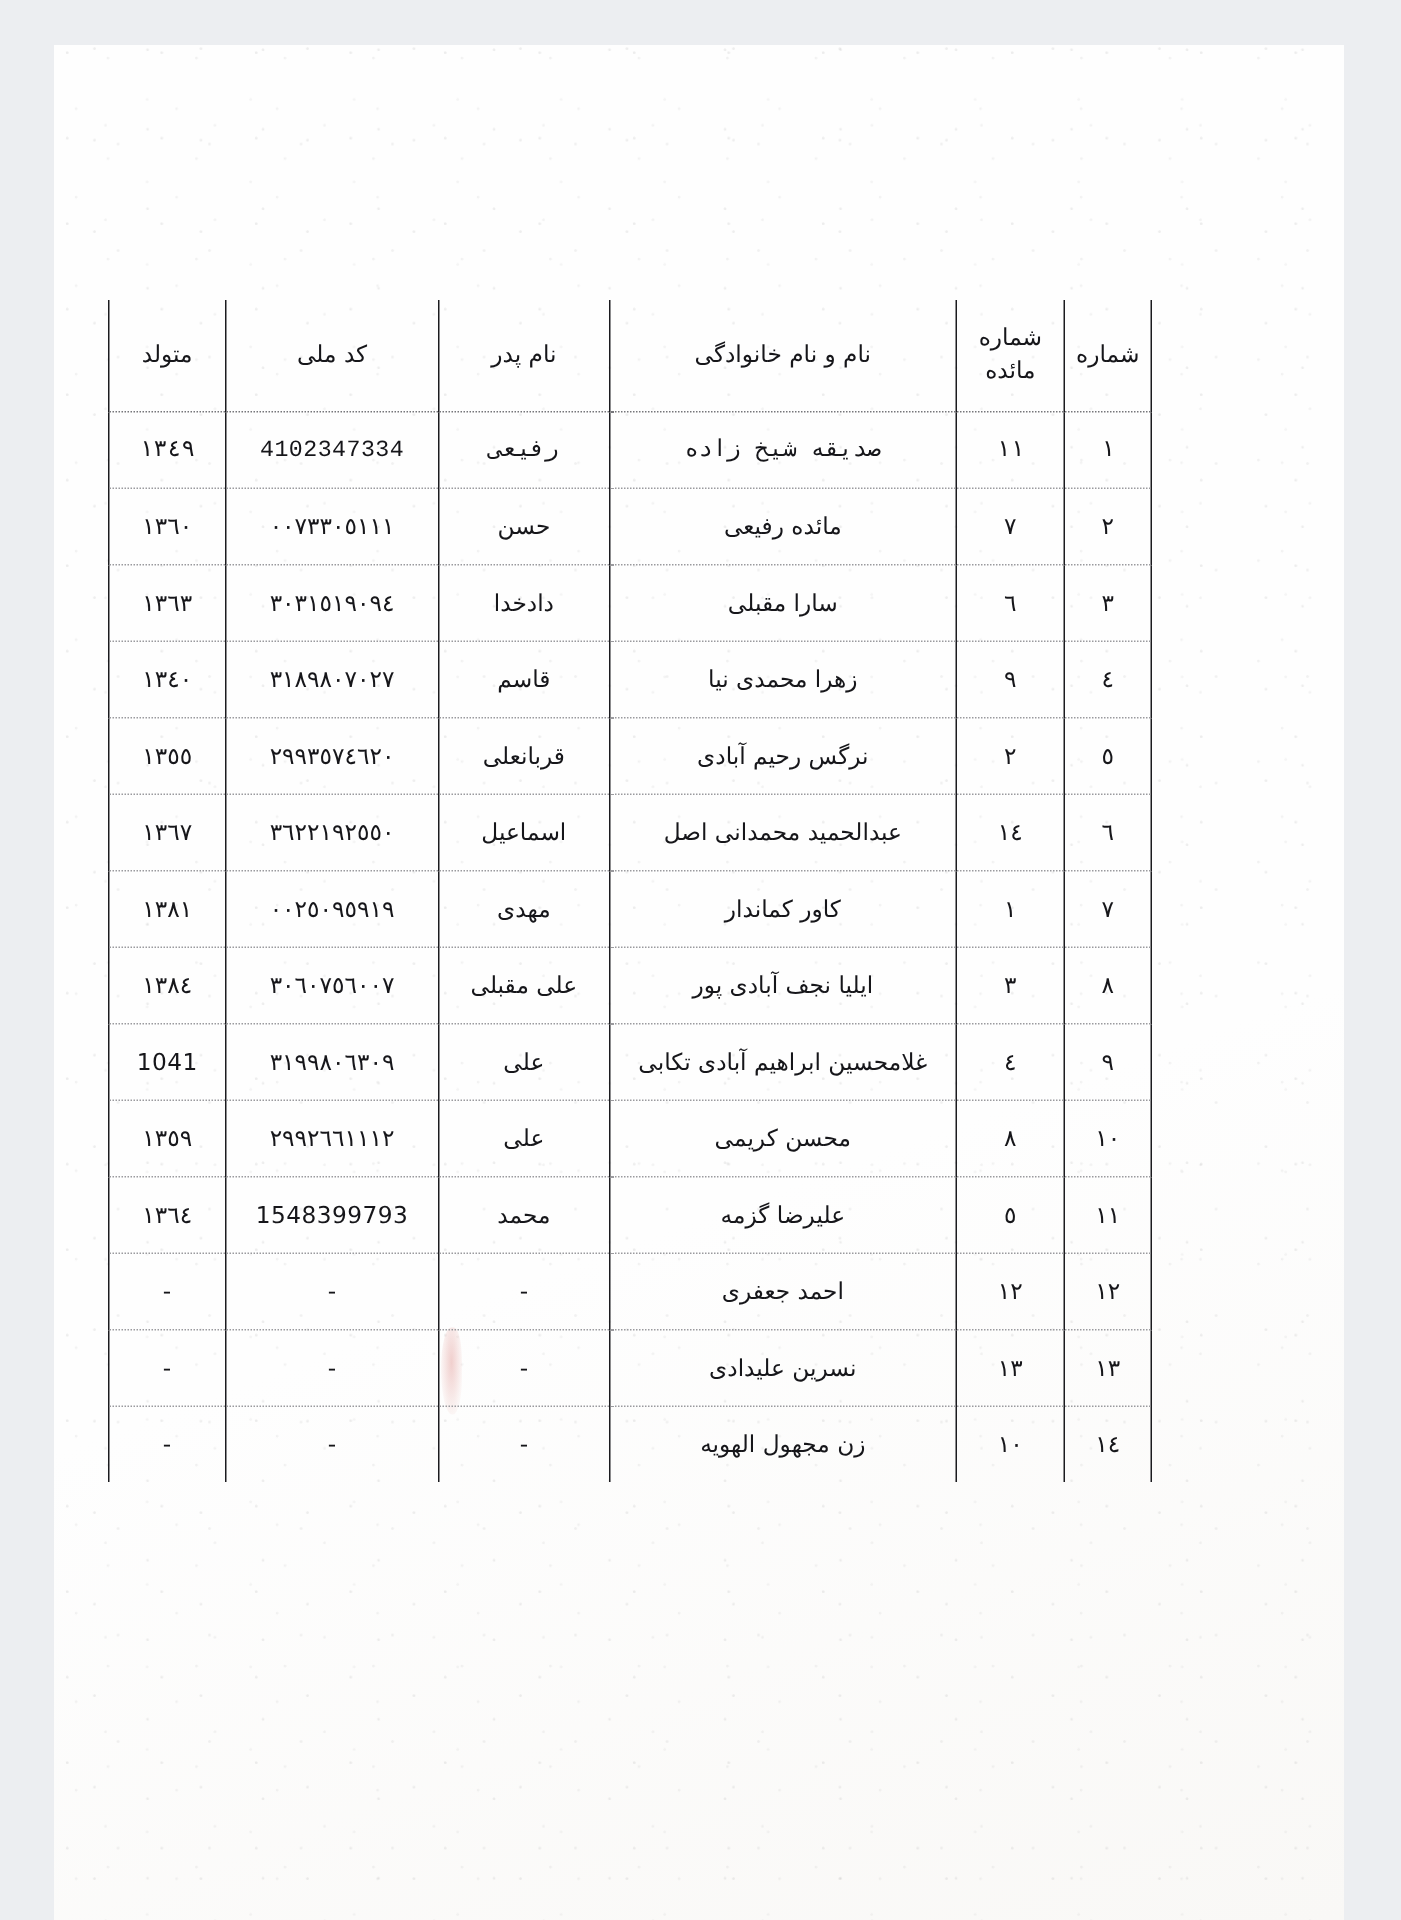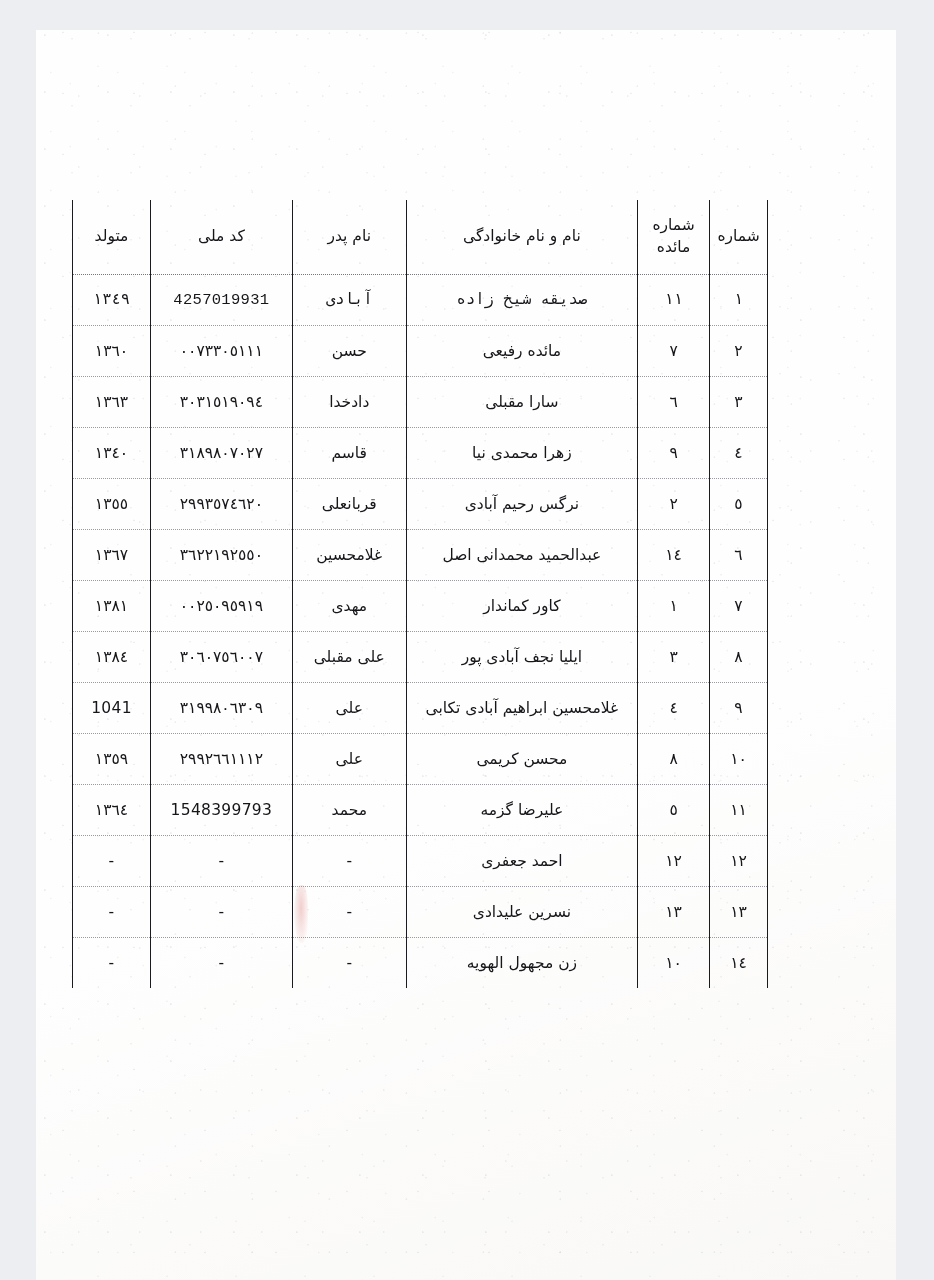--- a/index.html
+++ b/index.html
@@ -146,22 +146,22 @@
       <th>نام پدر</th>
       <th>کد ملی</th>
       <th>متولد</th>
     </tr>
   </thead>
   <tbody id="records-body">
       <tr>
         <td class="cell-num">١</td>
         <td class="cell-cover">١١</td>
         <td class="cell-name">صدیقه شیخ زاده</td>
-        <td class="cell-father">آبادی</td>
-        <td class="cell-nid">4257019931</td>
+        <td class="cell-father">رفیعی</td>
+        <td class="cell-nid">4102347334</td>
         <td class="cell-born">١٣٤٩</td>
       </tr>
       <tr>
         <td class="cell-num">٢</td>
         <td class="cell-cover">٧</td>
         <td class="cell-name">مائده رفیعی</td>
         <td class="cell-father">حسن</td>
         <td class="cell-nid">٠٠٧٣٣٠٥١١١</td>
         <td class="cell-born">١٣٦٠</td>
       </tr>
@@ -186,21 +186,21 @@
         <td class="cell-cover">٢</td>
         <td class="cell-name">نرگس رحیم آبادی</td>
         <td class="cell-father">قربانعلی</td>
         <td class="cell-nid">٢٩٩٣٥٧٤٦٢٠</td>
         <td class="cell-born">١٣٥٥</td>
       </tr>
       <tr>
         <td class="cell-num">٦</td>
         <td class="cell-cover">١٤</td>
         <td class="cell-name">عبدالحمید محمدانی اصل</td>
-        <td class="cell-father">غلامحسین</td>
+        <td class="cell-father">اسماعیل</td>
         <td class="cell-nid">٣٦٢٢١٩٢٥٥٠</td>
         <td class="cell-born">١٣٦٧</td>
       </tr>
       <tr>
         <td class="cell-num">٧</td>
         <td class="cell-cover">١</td>
         <td class="cell-name">کاور کماندار</td>
         <td class="cell-father">مهدی</td>
         <td class="cell-nid">٠٠٢٥٠٩٥٩١٩</td>
         <td class="cell-born">١٣٨١</td>

